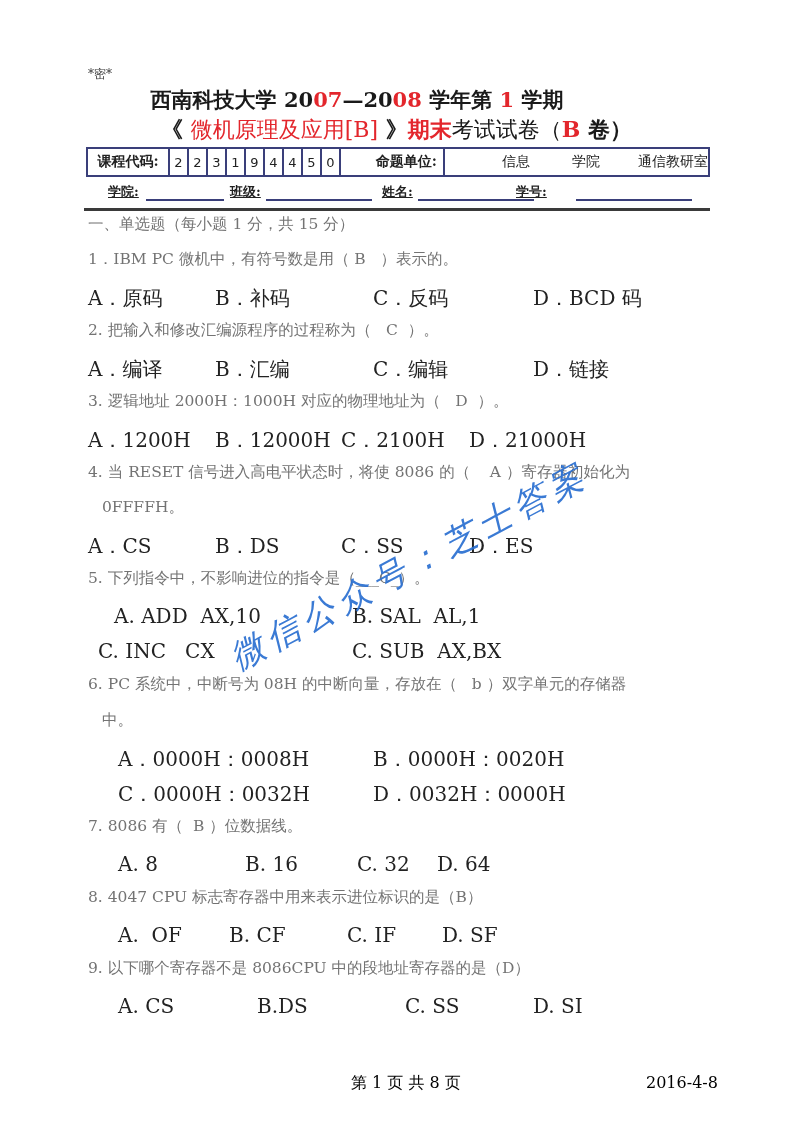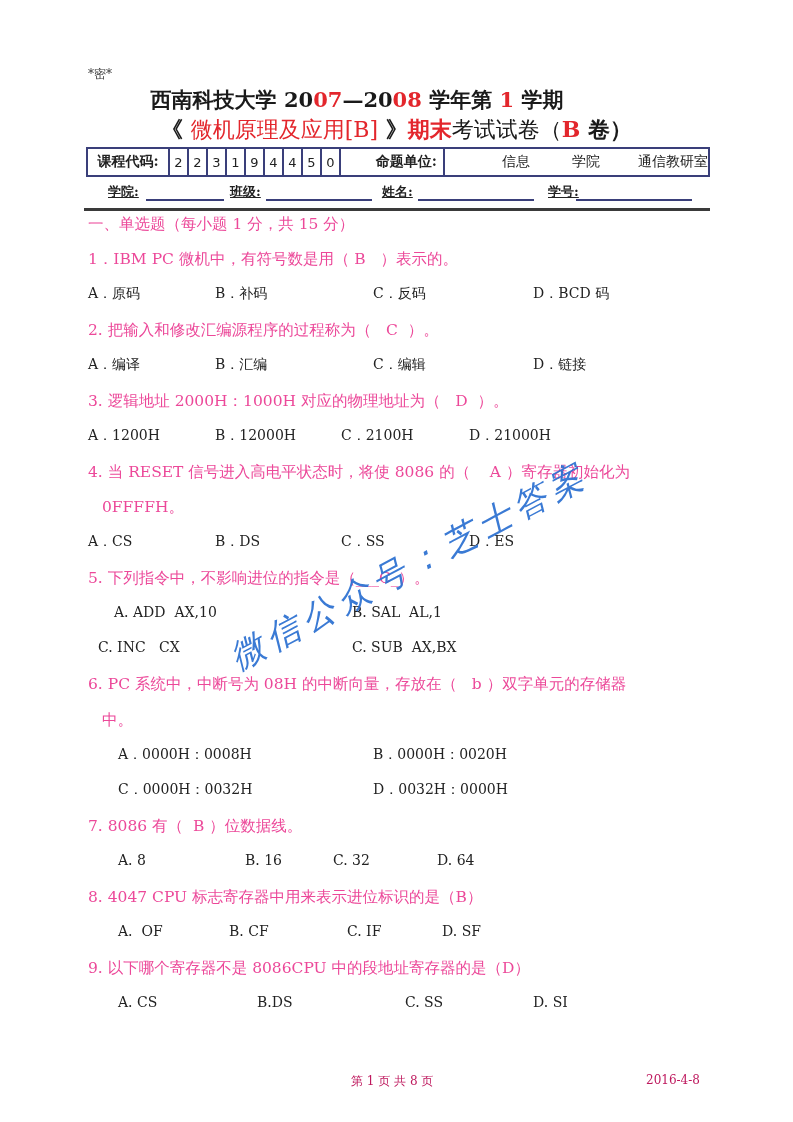--- a/index.html
+++ b/index.html
@@ -14,23 +14,23 @@
                border: 2px solid #3a3f7a; font-size: 14px; }
   table.info td { border: 2px solid #3a3f7a; text-align: center; padding: 0; height: 26px; font-weight: bold; }
   table.info td.digit { width: 17px; font-weight: normal; font-family: "DejaVu Sans", sans-serif; font-size: 13px; }
   table.info td.lbl { width: 80px; }
   table.info td.unit { text-align: right; font-weight: normal; word-spacing: 0; }
   .unit span { display: inline-block; }
   .fillrow { left: 100px; top: 183px; width: 600px; font-size: 13px; font-weight: bold; }
   .fillrow .fl { position: absolute; top: 0; text-decoration: underline; }
   .fillrow .ul { position: absolute; top: 16px; height: 0; border-bottom: 2px solid #3a3f7a; }
   .rule { left: 84px; top: 208px; width: 626px; height: 3px; background: #3a3a3a; }
-  .line { position: absolute; left: 88px; font-size: 15.5px; white-space: pre; color: #ec4899; }
-  .opt { position: absolute; font-size: 14px; white-space: pre; color: #222; }
-  .footer { position: absolute; top: 1073px; font-size: 12px; color: #be185d; white-space: pre; }
+  .line { position: absolute; left: 88px; font-size: 15.5px; white-space: pre; color: #737373; }
+  .opt { position: absolute; font-size: 20px; white-space: pre; color: #222; }
+  .footer { position: absolute; top: 1073px; font-size: 16px; color: #000000; white-space: pre; }
   .wm { position: absolute; left: 205px; top: 540px; font-size: 34px; color: #2a6fd1; opacity: 0.92;
         transform: rotate(-28deg); transform-origin: left top; white-space: nowrap; font-style: italic;
         font-family: "DejaVu Sans", sans-serif; letter-spacing: 6px; }
 </style>
 </head>
 <body>
 
 <div class="abs secret">*密*</div>
 
 <div class="abs title1"><span>西南科技大学 20</span><span class="red">07</span><span>—20</span><span class="red">08</span><span> 学年第 </span><span class="red">1</span><span> 学期</span></div>
@@ -58,21 +58,21 @@
 </tbody>
   </table>
 
 <div class="abs fillrow">
   <span class="fl" style="left:8px">学院:</span>
   <span class="ul" style="left:46px; width:78px"></span>
   <span class="fl" style="left:130px">班级:</span>
   <span class="ul" style="left:166px; width:106px"></span>
   <span class="fl" style="left:282px">姓名:</span>
   <span class="ul" style="left:318px; width:116px"></span>
-  <span class="fl" style="left:448px">学号:</span>
+  <span class="fl" style="left:416px">学号:</span>
   <span class="ul" style="left:476px; width:116px"></span>
 </div>
 
 <div class="abs rule"></div>
 
 <div class="line" style="top:214px">一、单选题（每小题 1 分，共 15 分）</div>
 
 <div class="line" style="top:249px">1．IBM PC 微机中，有符号数是用（ B   ）表示的。</div>
 <div class="opt" style="left:88px; top:285px">A．原码</div>
 <div class="opt" style="left:215px; top:285px">B．补码</div>
@@ -107,21 +107,21 @@
 <div class="line" style="top:674px">6. PC 系统中，中断号为 08H 的中断向量，存放在（   b ）双字单元的存储器</div>
 <div class="line" style="top:710px; left:102px">中。</div>
 <div class="opt" style="left:118px; top:746px">A．0000H：0008H</div>
 <div class="opt" style="left:373px; top:746px">B．0000H：0020H</div>
 <div class="opt" style="left:118px; top:781px">C．0000H：0032H</div>
 <div class="opt" style="left:373px; top:781px">D．0032H：0000H</div>
 
 <div class="line" style="top:816px">7. 8086 有（  B ）位数据线。</div>
 <div class="opt" style="left:118px; top:852px">A. 8</div>
 <div class="opt" style="left:245px; top:852px">B. 16</div>
-<div class="opt" style="left:333px; top:852px">C. 32</div>
+<div class="opt" style="left:357px; top:852px">C. 32</div>
 <div class="opt" style="left:437px; top:852px">D. 64</div>
 
 <div class="line" style="top:887px">8. 4047 CPU 标志寄存器中用来表示进位标识的是（B）</div>
 <div class="opt" style="left:118px; top:923px">A.  OF</div>
 <div class="opt" style="left:229px; top:923px">B. CF</div>
 <div class="opt" style="left:347px; top:923px">C. IF</div>
 <div class="opt" style="left:442px; top:923px">D. SF</div>
 
 <div class="line" style="top:958px">9. 以下哪个寄存器不是 8086CPU 中的段地址寄存器的是（D）</div>
 <div class="opt" style="left:118px; top:994px">A. CS</div>

